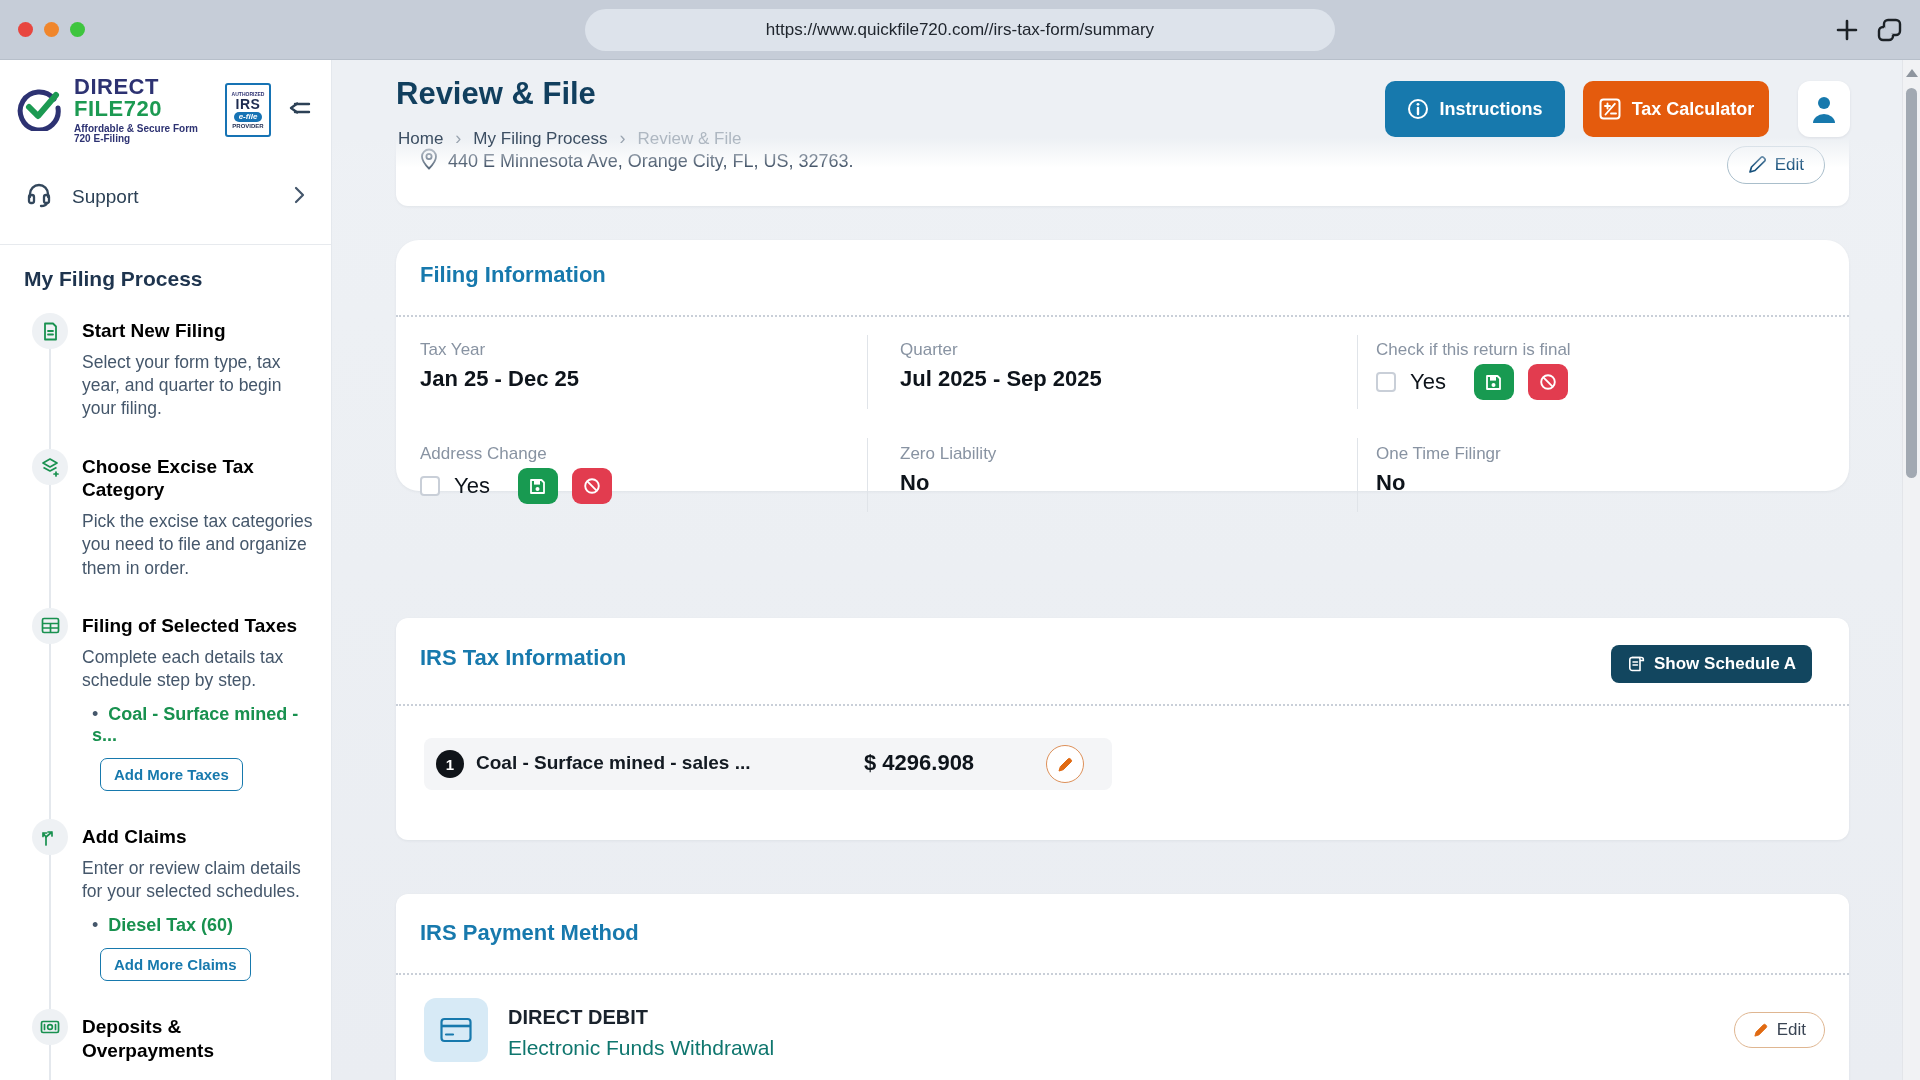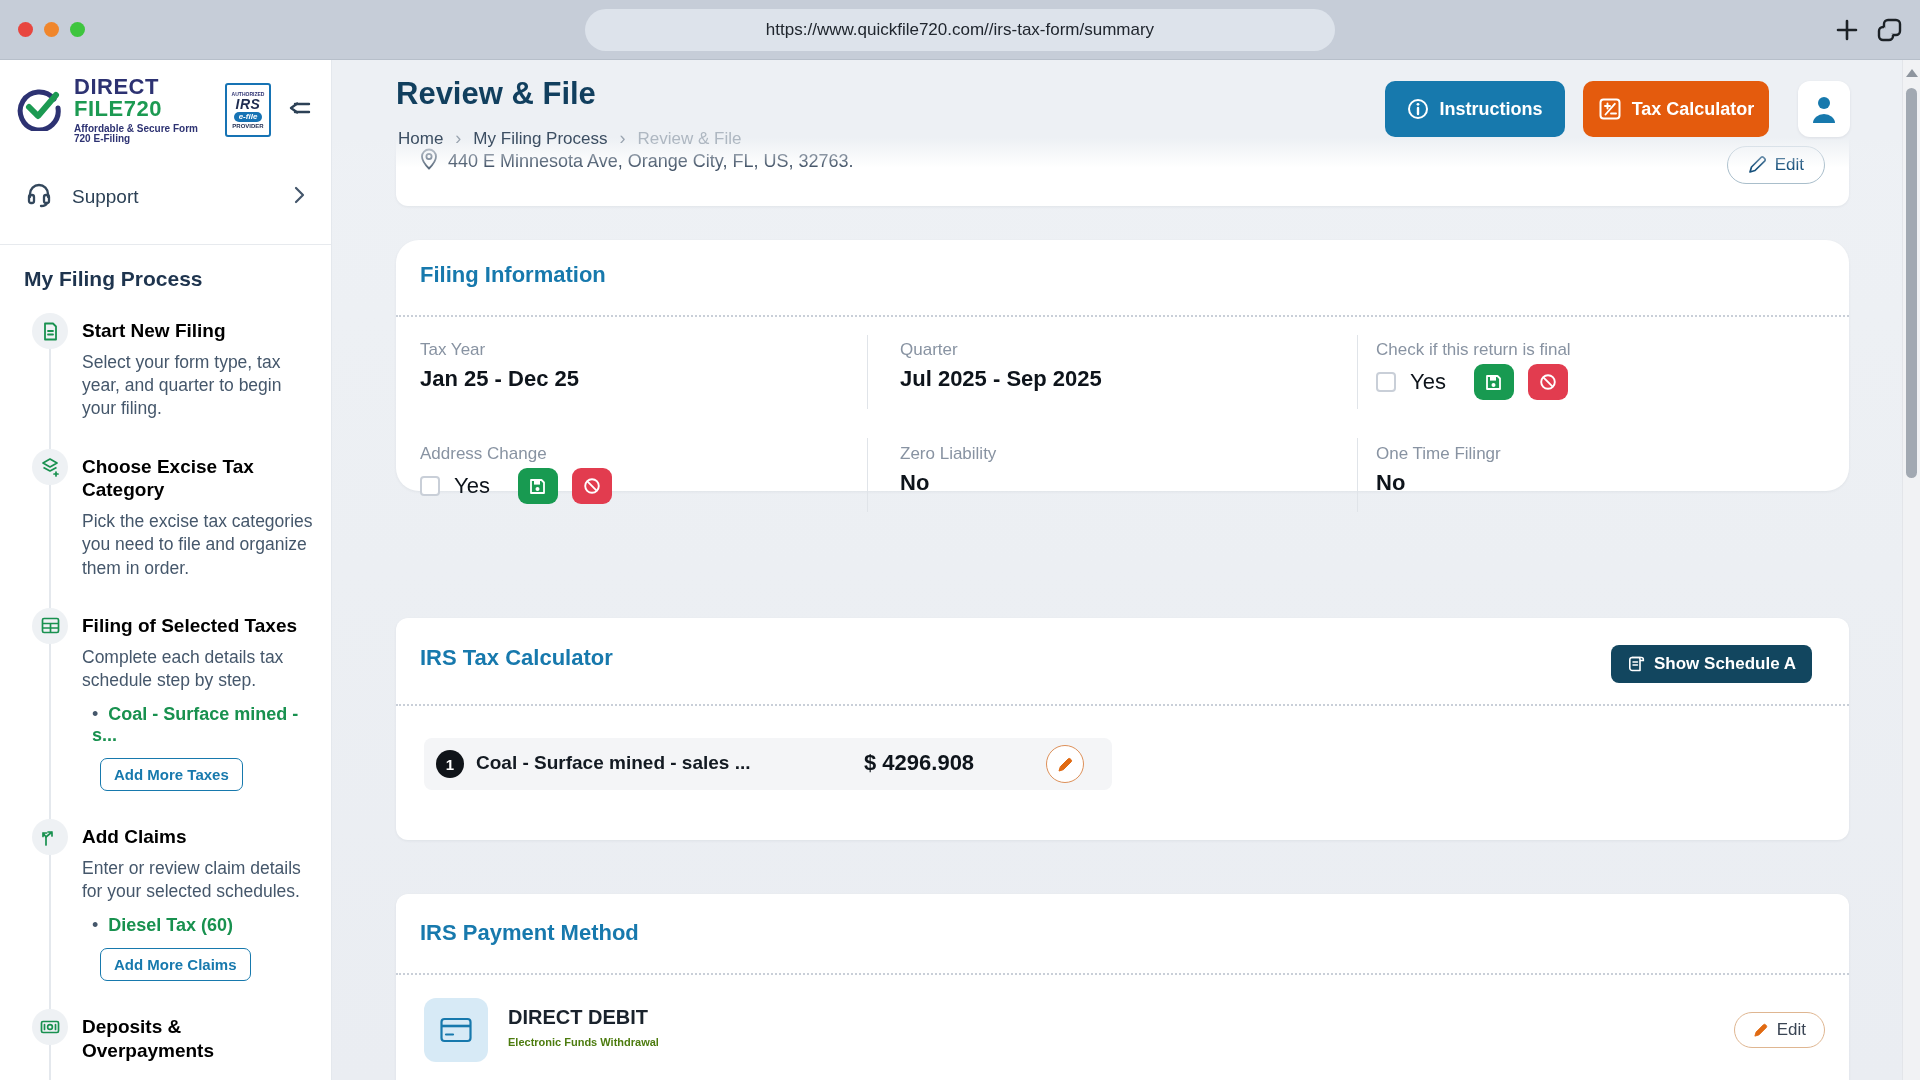--- a/index.html
+++ b/index.html
@@ -25,21 +25,21 @@
   
   .logo-row { display:flex; align-items:center; gap:12px; padding:16px 14px 8px 16px; }
   .logo-mark { flex:none; }
   .logo-text { line-height:1; }
   .logo-text .l1 { font-size:22px; font-weight:800; color:#2d3272; letter-spacing:.5px; }
   .logo-text .l2 { font-size:22px; font-weight:800; color:#1c9a52; letter-spacing:.5px; }
   .logo-text .tag { font-size:10px; font-weight:700; color:#2d3272; margin-top:4px; }
   .irs-badge { flex:none; width:46px; height:54px; border:2px solid #1673b4; background:#fff; border-radius:3px;
                display:flex; flex-direction:column; align-items:center; justify-content:center; line-height:1; padding:2px 1px; }
   .irs-badge .a { font-size:5px; font-weight:700; color:#2d3272; }
-  .irs-badge .b { font-size:14px; font-weight:900; color:#1d2b50; letter-spacing:.5px;font-style:italic; }
+  .irs-badge .b { font-size:14px; font-weight:900; color:#1d2b50; letter-spacing:.5px; }
   .irs-badge .c { font-size:8px; font-weight:700; font-style:italic; color:#fff; background:#1673b4; border-radius:6px; padding:1px 5px; margin:1px 0; }
   .irs-badge .d { font-size:6px; font-weight:800; color:#1d2b50; }
   .collapse-btn { margin-left:auto; cursor:pointer; padding:4px; }
 
   
   .side-nav { margin-top:14px; }
   .nav-item { display:flex; align-items:center; gap:20px; padding:16px 26px; cursor:pointer; }
   .nav-item .lbl { font-size:19px; color:#2c4156; }
   .nav-item .chev { margin-left:auto; }
   .side-div { height:1px; background:#e7eaee; margin:16px 0 0 0; }
@@ -115,21 +115,21 @@
   .tax-edit { position:absolute; left:622px; top:7px; width:38px; height:38px; border-radius:50%; background:#fff;
               border:1.5px solid #dd9059; display:flex; align-items:center; justify-content:center; cursor:pointer; }
 
   
   .pay-card { top:834px; height:250px; z-index:1; }
   .pay-card .card-h { position:absolute; left:24px; top:26px; }
   .pay-card .dotted { position:absolute; left:0; right:0; top:79px; }
   .pay-ic { position:absolute; left:28px; top:104px; width:64px; height:64px; border-radius:12px; background:#d7eaf6;
             display:flex; align-items:center; justify-content:center; }
   .pay-title { position:absolute; left:112px; top:112px; font-size:20px; font-weight:800; color:#19222c; }
-  .pay-desc { position:absolute; left:112px; top:142px; font-size:11px; color:#4d7c0f;font-weight:bold; }
+  .pay-desc { position:absolute; left:112px; top:142px; font-size:21px; color:#0f766e; }
   .pay-edit { position:absolute; right:24px; top:118px; height:36px; padding:0 18px; border-radius:18px; background:#fff;
               border:1.5px solid #dfb691; display:flex; align-items:center; gap:8px; font-size:17px; color:#3a4554; cursor:pointer; }
 
   
   .pg-scroll { position:absolute; right:0; top:0; width:18px; height:100%; background:#f1f2f4; border-left:1px solid #e3e5e9; z-index:20; }
   .pg-arrow { position:absolute; left:3px; top:9px; width:0; height:0; border-left:6px solid transparent; border-right:6px solid transparent; border-bottom:8px solid #8e959e; }
   .pg-thumb { position:absolute; left:3px; top:28px; width:11px; height:390px; border-radius:6px; background:#a2a9b2; }
 </style>
 </head>
 <body>
@@ -397,21 +397,21 @@
         <div class="f-label" style="left:504px; top:204px;">Zero Liability</div>
         <div class="f-value" style="left:504px; top:230px;">No</div>
 
         <div class="v-div" style="left:961px; top:198px; height:74px;"></div>
 
         <div class="f-label" style="left:980px; top:204px;">One Time Filingr</div>
         <div class="f-value" style="left:980px; top:230px;">No</div>
       </div>
 
       <div class="card tax-card">
-        <div class="card-h">IRS Tax Calculator</div>
+        <div class="card-h">IRS Tax Information</div>
         <button class="schedule-btn">
           <svg width="18" height="18" viewBox="0 0 18 18">
               <path d="M5 2.5 H14.5 a1.8 1.8 0 0 1 1.8 1.8 V5.5 H13" fill="none" stroke="#fff" stroke-width="1.6"></path>
               <path d="M5 2.5 a2.2 2.2 0 0 0-2.2 2.2 V13 a2.5 2.5 0 0 0 2.5 2.5 H13 V4.3 A1.8 1.8 0 0 1 13 2.5z" fill="none" stroke="#fff" stroke-width="1.6" stroke-linejoin="round"></path>
               <path d="M6 7 h4.5 M6 10 h4.5" stroke="#fff" stroke-width="1.5" stroke-linecap="round"></path>
             </svg>
           <span>Show Schedule A</span>
         </button>
         <div class="dotted"></div>
         <div class="tax-row">

